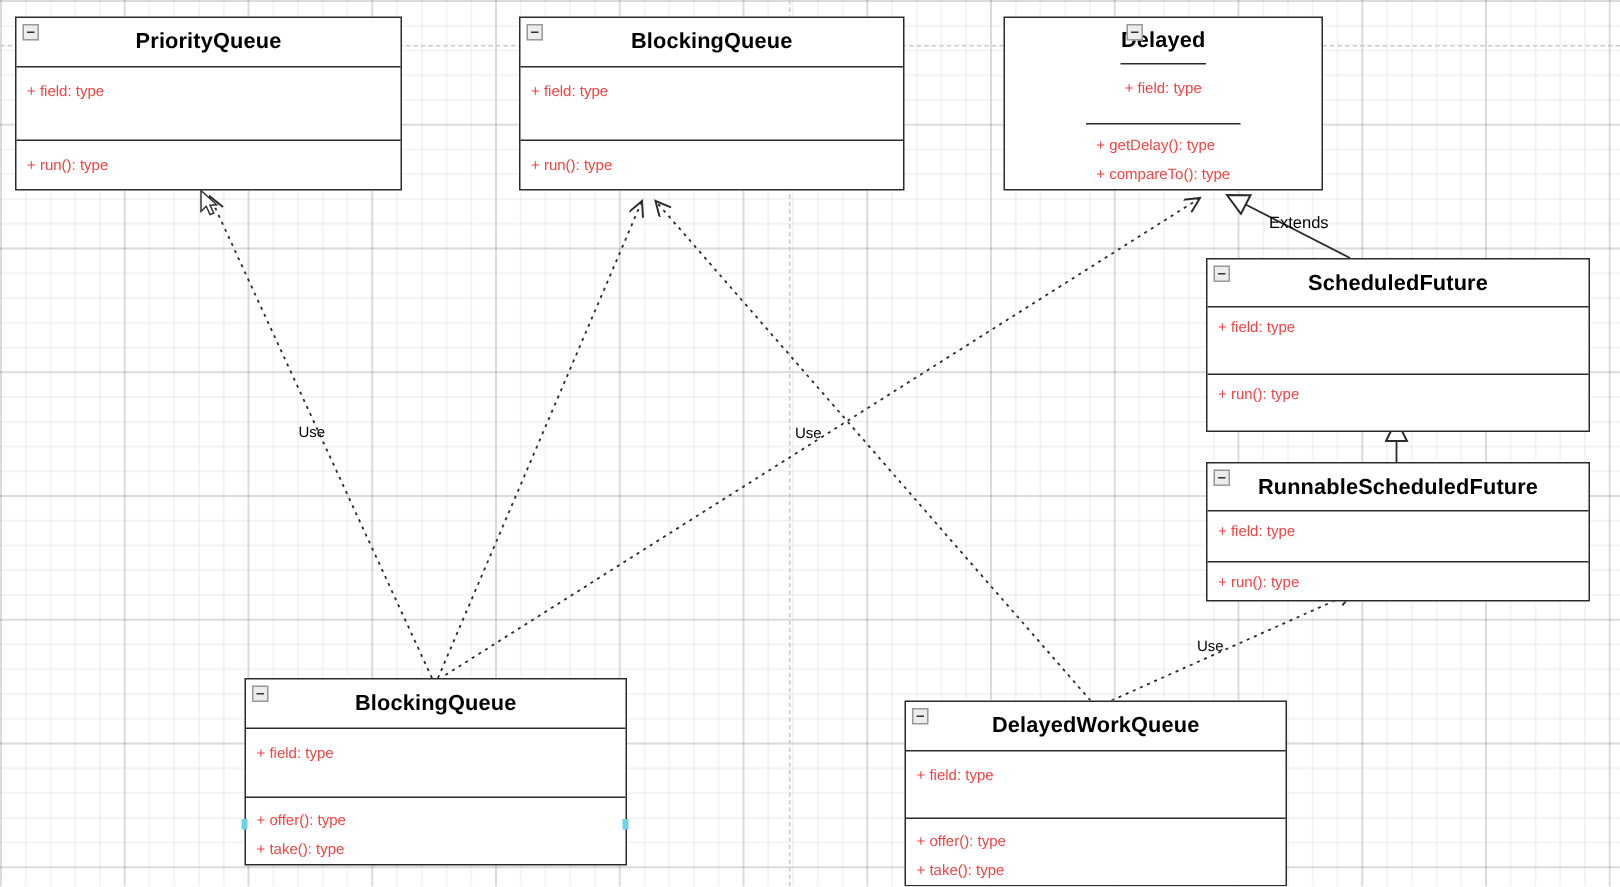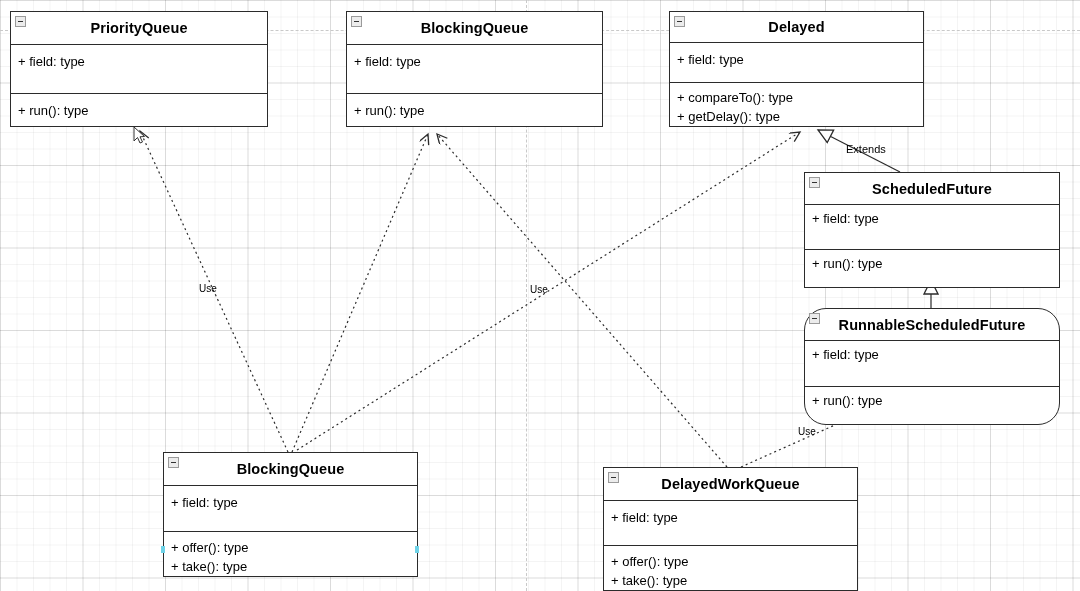--- a/index.html
+++ b/index.html
@@ -85,22 +85,22 @@
   }
   .collapse-icon i {
     display: block;
     width: 5px;
     height: 1.5px;
     background: #333333;
   }
   .uml-compartment {
     box-sizing: border-box;
     padding: 7px 7px 0 7px;
-    font-size: 13px;
-    color: #000000;
+    font-size: 10px;
+    color: #ef4444;
     line-height: 19px;
     flex: 1 1 auto;
   }
   .uml-compartment + .uml-compartment {
     border-top: 1.6px solid #2b2b2b;
   }
   .uml-compartment .member {
     white-space: nowrap;
   }
   .edge-label {
@@ -186,52 +186,52 @@
       <span>BlockingQueue</span>
     </div>
     <div class="uml-compartment" style="height:41px;">
       <div class="member">+ field: type</div>
     </div>
     <div class="uml-compartment">
       <div class="member">+ run(): type</div>
     </div>
   </div>
 
-  <div class="uml-class" style="left:669px; top:11px; width:255px; height:116px;">
+  <div class="uml-class" style="left:669px; top:11px; width:213px; height:116px;align-items:center;">
     <div class="uml-header" style="height:33px;">
       <span class="collapse-icon">
           <i></i>
         </span>
       <span>Delayed</span>
     </div>
     <div class="uml-compartment" style="height:41px;">
       <div class="member">+ field: type</div>
     </div>
     <div class="uml-compartment" style="padding-top:5px;">
+      <div class="member">+ getDelay(): type</div>
       <div class="member">+ compareTo(): type</div>
-      <div class="member">+ getDelay(): type</div>
     </div>
   </div>
 
   <div class="uml-class" style="left:804px; top:172px; width:256px; height:116px;">
     <div class="uml-header" style="height:32px;">
       <span class="collapse-icon">
           <i></i>
         </span>
       <span>ScheduledFuture</span>
     </div>
     <div class="uml-compartment" style="height:30px; padding-top:4px;">
       <div class="member">+ field: type</div>
     </div>
     <div class="uml-compartment" style="padding-top:4px;">
       <div class="member">+ run(): type</div>
     </div>
   </div>
 
-  <div class="uml-class" style="left:804px; top:308px; width:256px; height:117px;border-radius:22px;">
+  <div class="uml-class" style="left:804px; top:308px; width:256px; height:93px;">
     <div class="uml-header" style="height:32px;">
       <span class="collapse-icon">
           <i></i>
         </span>
       <span>RunnableScheduledFuture</span>
     </div>
     <div class="uml-compartment" style="height:30px; padding-top:4px;">
       <div class="member">+ field: type</div>
     </div>
     <div class="uml-compartment" style="padding-top:4px;">

